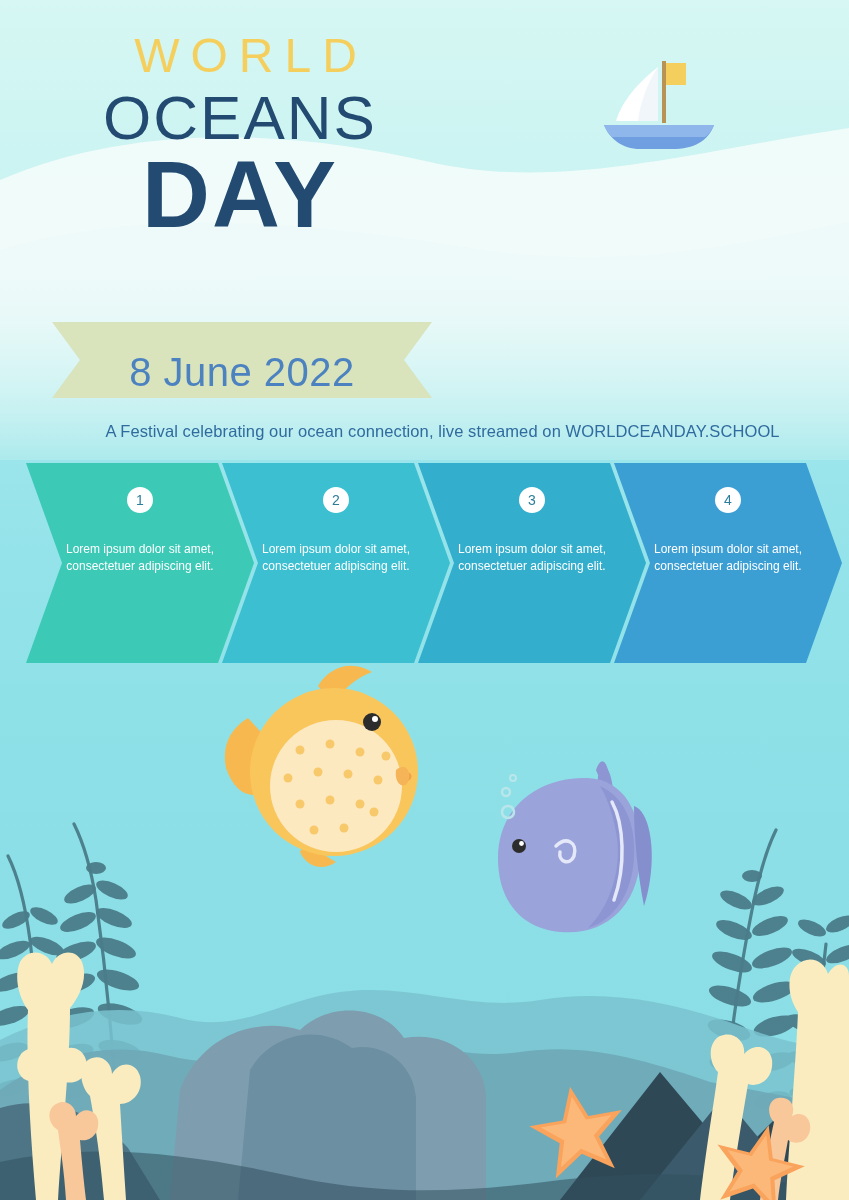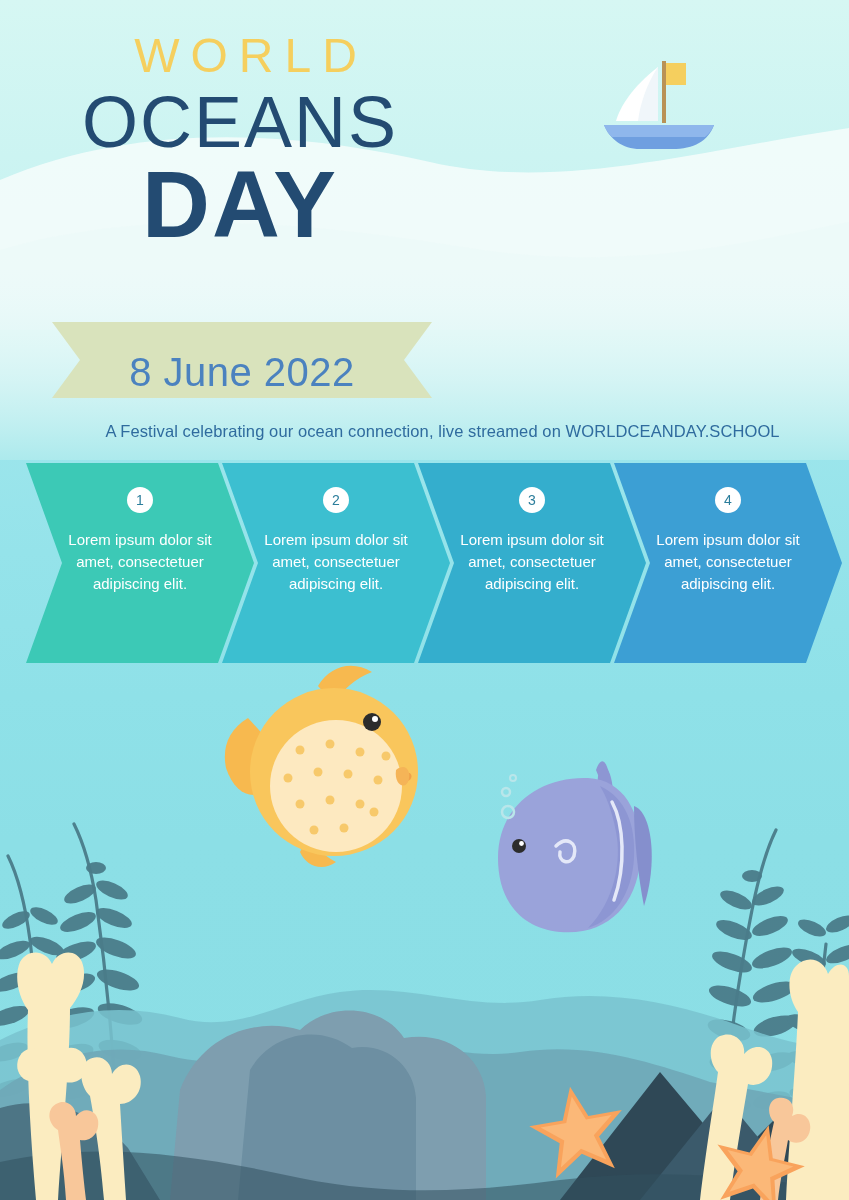--- a/index.html
+++ b/index.html
@@ -39,21 +39,21 @@
   
   .headline {
     position: absolute; left: 0; top: 30px; width: 480px; z-index: 8;
     text-align: center;
   }
   .world {
     font-size: 48px; letter-spacing: 11px; color: #f5cf5e;
     font-weight: 400; line-height: 1.1; padding-left: 22px;
   }
   .oceans {
-    font-size: 72px; letter-spacing: 2px; color: #234b72;
+    font-size: 62px; letter-spacing: 2px; color: #234b72;
     font-weight: 400; line-height: 1.05; margin-top: 2px;
   }
   .day {
     font-size: 94px; letter-spacing: 2px; color: #234b72;
     font-weight: 700; line-height: 1.05; margin-top: -4px;
   }
 
   
   .ribbon-wrap { position: absolute; left: 52px; top: 322px; width: 380px; height: 76px; z-index: 8; }
   .ribbon-date {
@@ -77,22 +77,22 @@
   }
   .step:first-child {
     clip-path: polygon(0 0, 192px 0, 228px 50%, 192px 100%, 0 100%, 36px 50%);
   }
   .step-num {
     width: 26px; height: 26px; border-radius: 50%; background: #ffffff;
     color: #2b7d9b; font-size: 14px; line-height: 26px; text-align: center;
     margin: 24px auto 0; font-weight: 400;
   }
   .step-txt {
-    margin-top: 16px; padding: 0 30px;
-    font-size: 15px; line-height: 1.45; color: #ffffff;
+    margin-top: 28px; padding: 0 30px;
+    font-size: 12px; line-height: 1.45; color: #ffffff;
   }
 
   
   .scene { position: absolute; left: 0; top: 0; width: 849px; height: 1200px; z-index: 4; }
   .fish-layer { position: absolute; left: 0; top: 0; width: 849px; height: 1200px; z-index: 10; }
   .seaweed-layer { position: absolute; left: 0; top: 0; width: 849px; height: 1200px; z-index: 11; }
   .front-layer { position: absolute; left: 0; top: 0; width: 849px; height: 1200px; z-index: 13; }
 </style>
 </head>
 <body>

